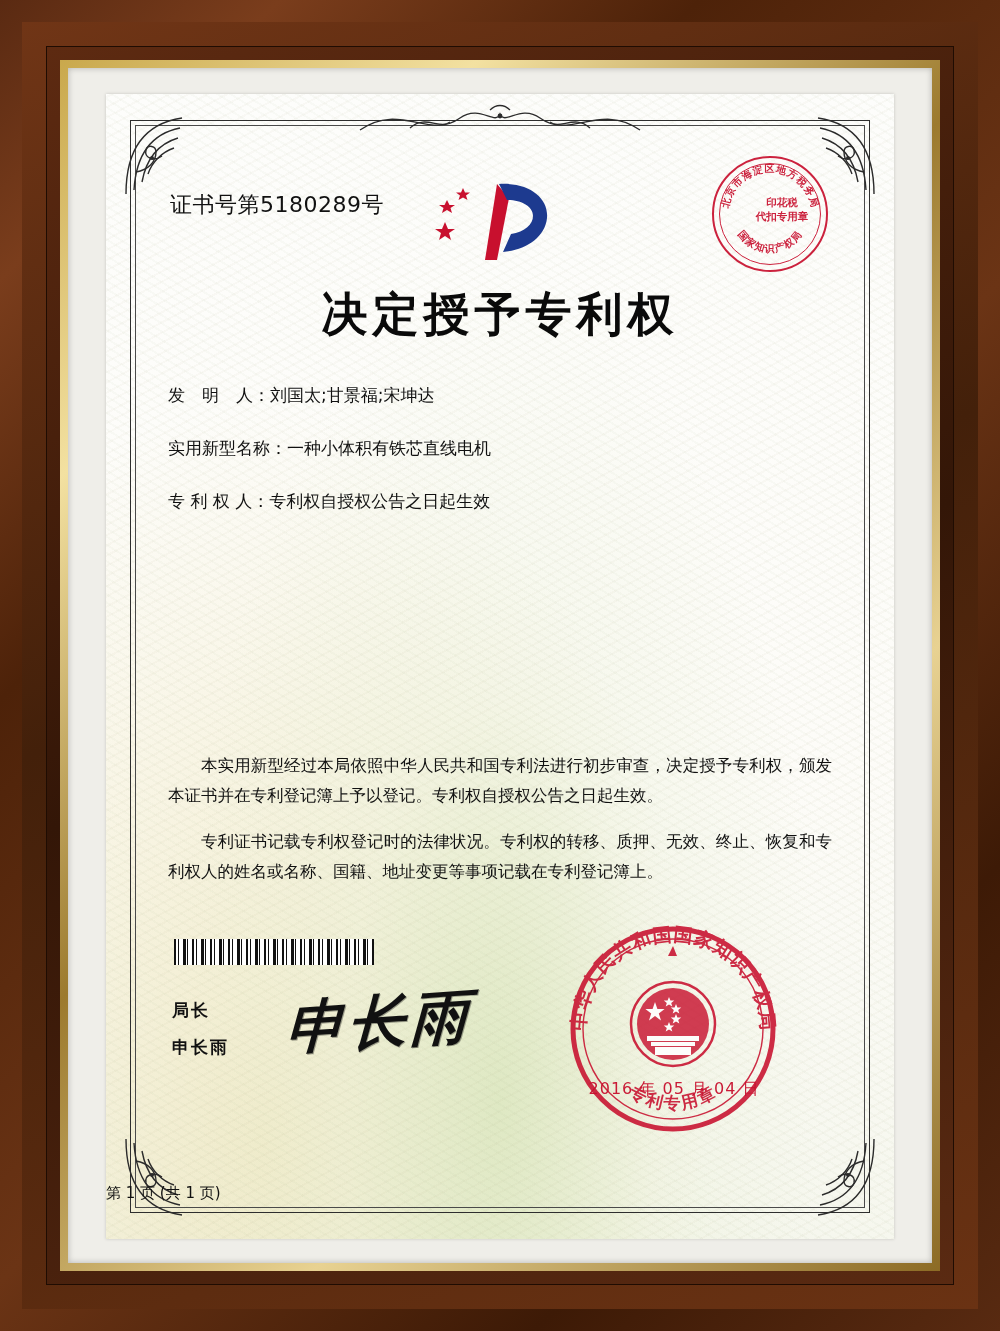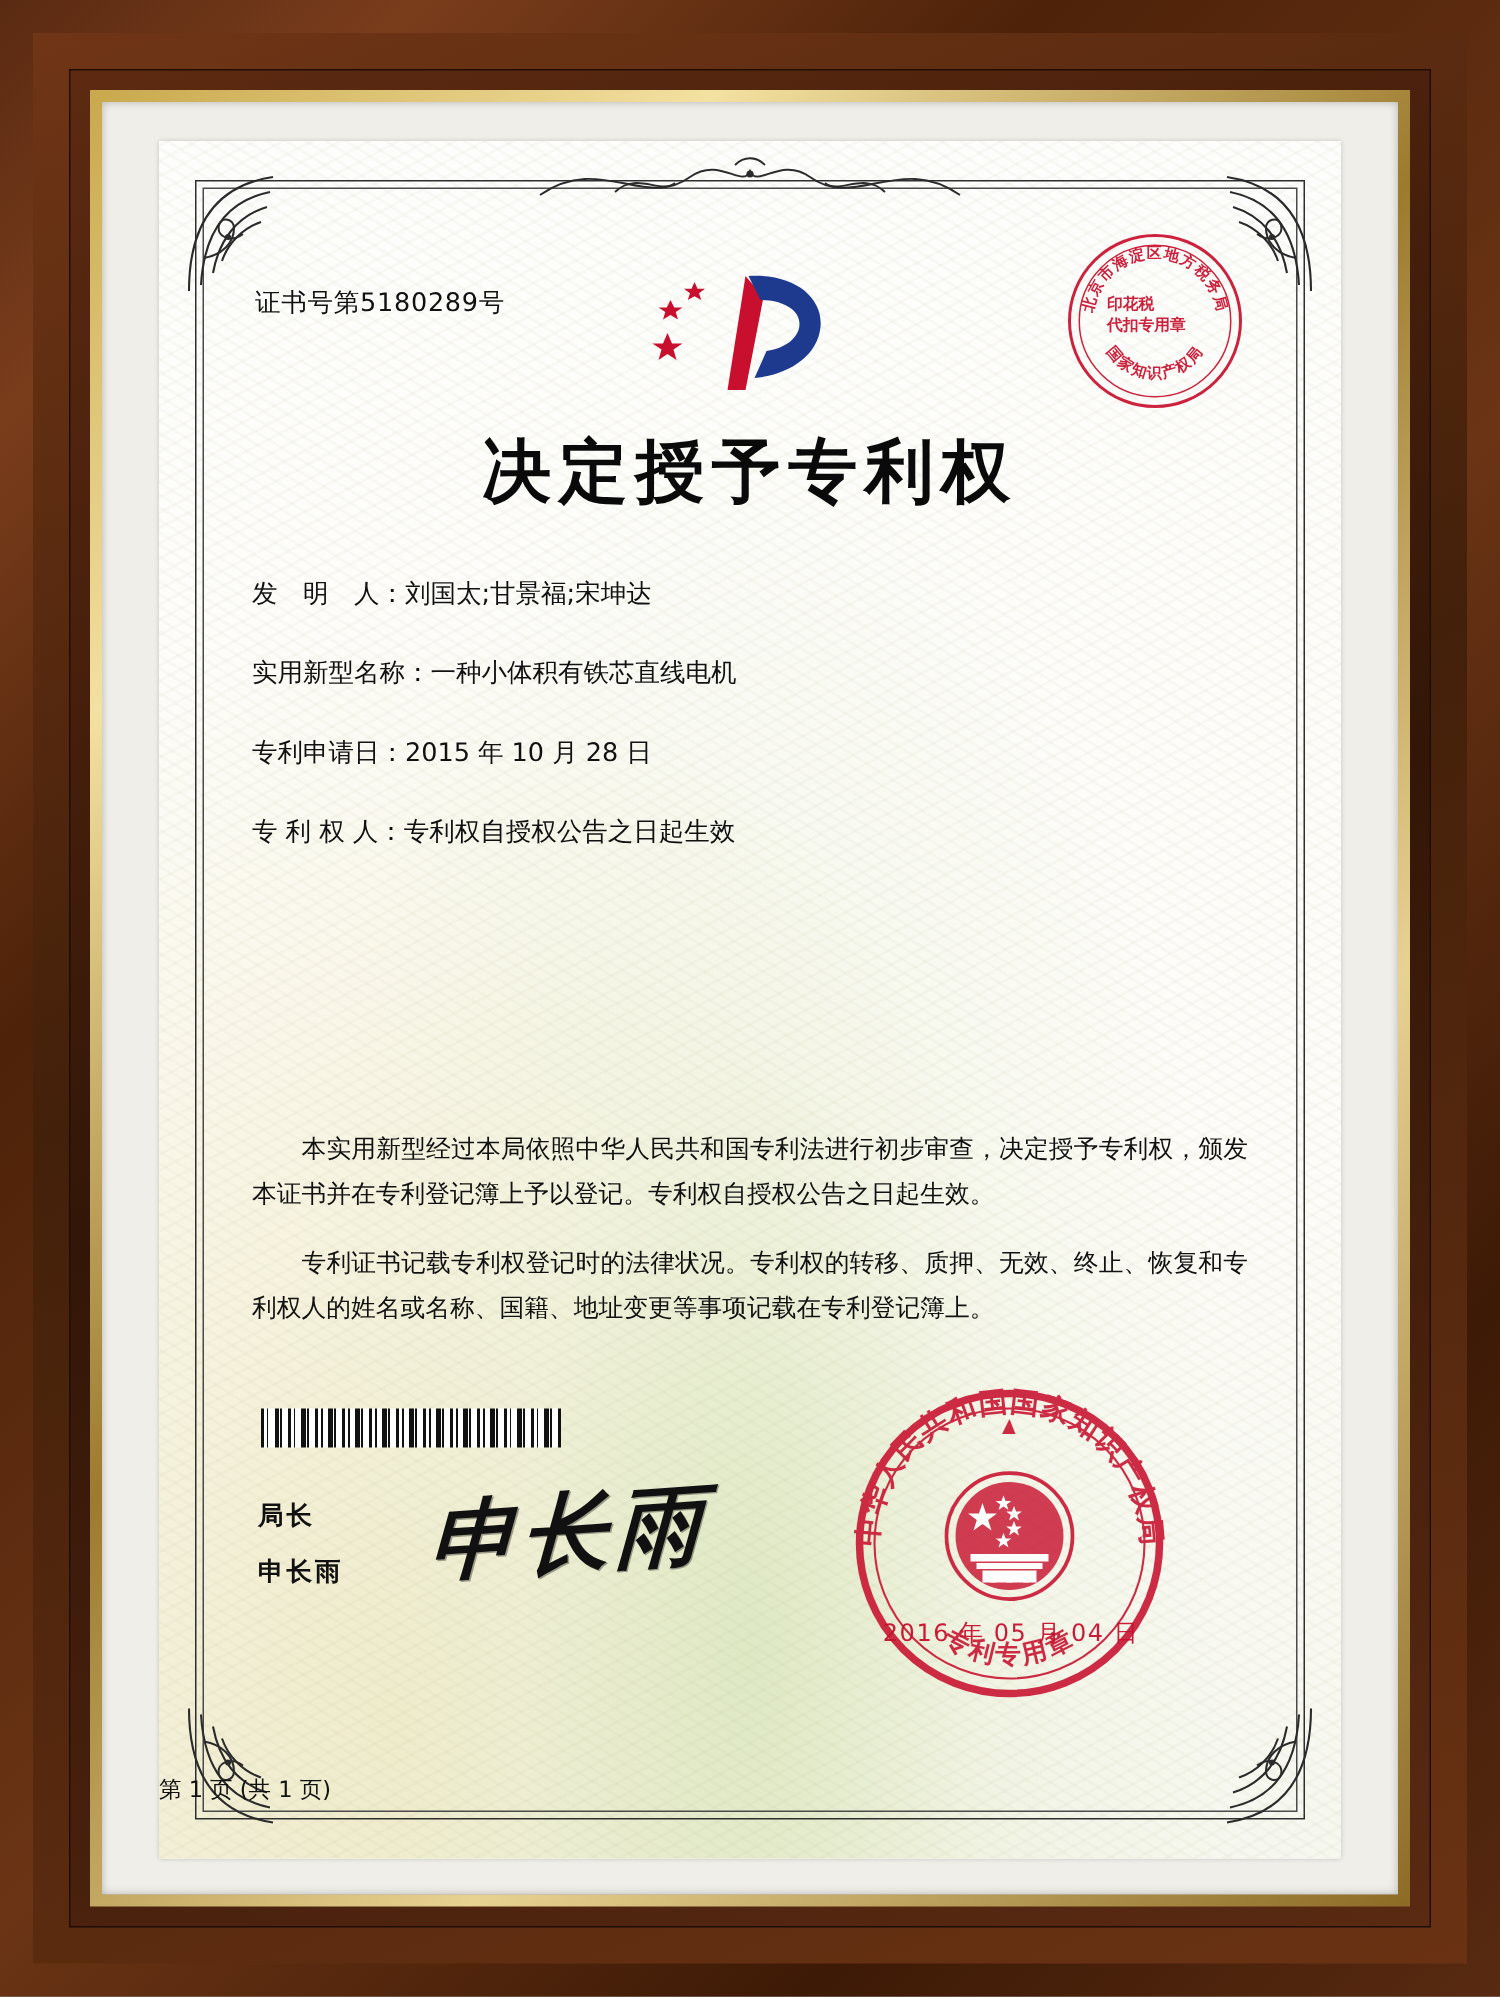--- a/index.html
+++ b/index.html
@@ -69,21 +69,21 @@
   .corner{position:absolute;width:86px;height:86px;color:#2b2b2b;}
   .c-tl{left:16px;top:18px;}
   .c-tr{right:16px;top:18px;transform:scaleX(-1);}
   .c-bl{left:16px;bottom:18px;transform:scaleY(-1);}
   .c-br{right:16px;bottom:18px;transform:scale(-1,-1);}
   .topflour{position:absolute;left:50%;top:6px;transform:translateX(-50%);width:300px;height:44px;}
   
   .content{position:absolute;left:0;top:0;right:0;bottom:0;}
   .cert-no{
     position:absolute;left:64px;top:96px;
-    font-size:17px;color:#111;letter-spacing:.5px;
+    font-size:22px;color:#111;letter-spacing:.5px;
     font-family:"DejaVu Sans", sans-serif;
   }
   .logo{position:absolute;left:50%;top:80px;transform:translateX(-50%);width:150px;height:92px;}
   .title{
     position:absolute;left:0;right:0;top:190px;text-align:center;
     font-size:46px;font-weight:bold;letter-spacing:5px;color:#0a0a0a;
     font-family:"DejaVu Sans", sans-serif;
   }
   .fields{position:absolute;left:62px;top:290px;right:60px;}
   .field{
@@ -123,22 +123,22 @@
     font-size:15px;color:#111;font-family:"DejaVu Sans", sans-serif;
   }
   
   .seal-tax{
     position:absolute;right:66px;top:62px;width:112px;height:112px;
     border:2.5px solid #c8102e;border-radius:50%;
     color:#c8102e;opacity:.92;
   }
   .seal-tax .ring{position:absolute;inset:5px;border:1px solid #c8102e;border-radius:50%;}
   .seal-tax .mid{
-    position:absolute;left:0;right:0;top:38px;
-    font-size:10.5px;line-height:14px;font-family:Liberation Sans, sans-serif;font-weight:bold;padding-left:24px;
+    position:absolute;left:0;right:0;top:38px;text-align:center;
+    font-size:10.5px;line-height:14px;font-family:Liberation Mono, monospace;font-weight:bold;padding-left:24px;
   }
   .arc-text{position:absolute;left:0;top:0;width:112px;height:112px;}
   .arc-text text{font-size:10px;font-family:"DejaVu Sans",sans-serif;fill:#c8102e;font-weight:bold;letter-spacing:1px;}
 
   .seal-main{
     position:absolute;left:462px;top:830px;width:210px;height:210px;
     opacity:.88;
   }
   .seal-date{
     position:absolute;left:478px;top:985px;width:180px;text-align:center;
@@ -228,23 +228,20 @@
       </svg>
 
       <div class="title">决定授予专利权</div>
 
       <div class="fields">
         <div class="field">
           <span class="lbl">发　明　人：</span><span class="val">刘国太;甘景福;宋坤达</span>
         </div>
         <div class="field">
           <span class="lbl">实用新型名称：</span><span class="val">一种小体积有铁芯直线电机</span>
-        </div>
-        <div class="field">
-          <span class="lbl">专利申请日：</span><span class="val">2015 年 10 月 28 日</span>
         </div>
         <div class="field">
           <span class="lbl">专 利 权 人：</span><span class="val">专利权自授权公告之日起生效</span>
         </div>
       </div>
 
       <div class="paras">
         <p class="para">本实用新型经过本局依照中华人民共和国专利法进行初步审查，决定授予专利权，颁发本证书并在专利登记簿上予以登记。专利权自授权公告之日起生效。</p>
         <p class="para">专利证书记载专利权登记时的法律状况。专利权的转移、质押、无效、终止、恢复和专利权人的姓名或名称、国籍、地址变更等事项记载在专利登记簿上。</p>
       </div>

